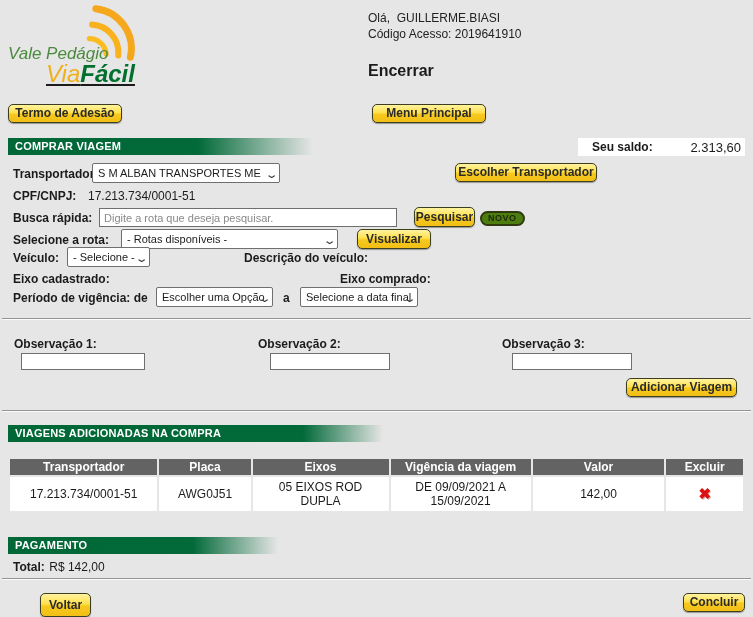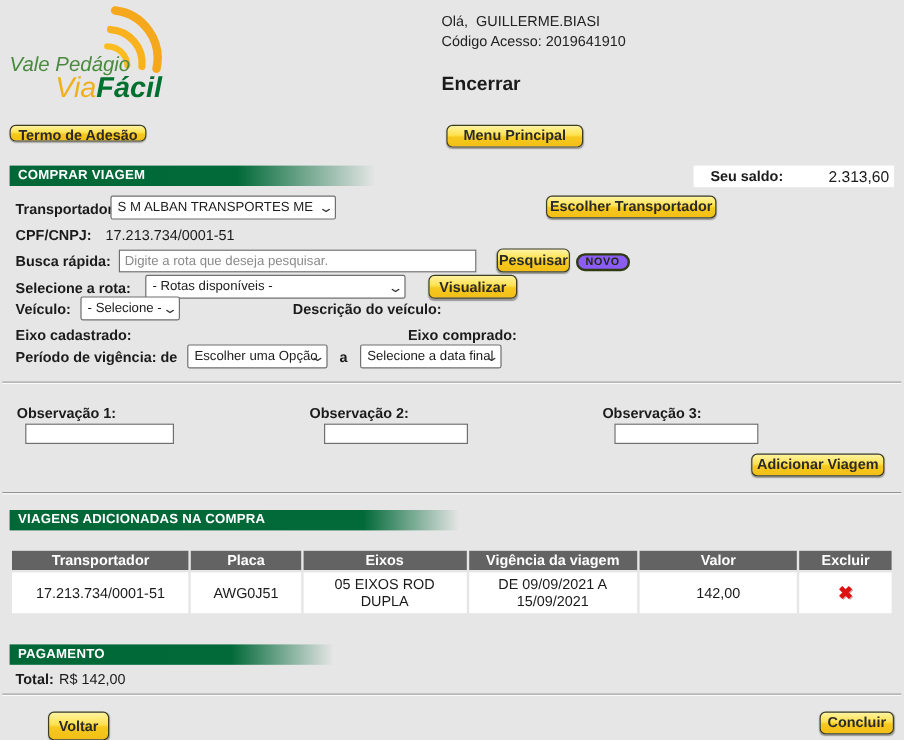--- a/index.html
+++ b/index.html
@@ -56,28 +56,28 @@
   }
   .txt{
     position:absolute;background:#ffffff;border:1px solid #6f6f6f;
     box-sizing:border-box;font-family:"Liberation Sans", sans-serif;
     font-size:11px;color:#1b1b1b;padding:0 4px;
   }
   .txt::placeholder{color:#8a8a8a;font-size:11px;}
 
   .badge{
     position:absolute;
-    background:#8b5cf6;border:2px solid #2f3a10;border-radius:10px;
+    background:#4d7c0f;border:2px solid #2f3a10;border-radius:10px;
     font-size:9px;font-weight:bold;color:#20290b;
     line-height:11px;padding:0 6px;letter-spacing:0.5px;
   }
 
   
   .logo-line1{position:absolute;left:8px;top:44px;font-size:17px;font-style:italic;color:#4a8a3d;}
-  .logo-line2{position:absolute;left:46px;top:60px;font-size:24px;font-style:italic;}
+  .logo-line2{position:absolute;left:46px;top:60px;font-size:24px;font-style:italic;text-decoration:underline;}
   .logo-via{color:#efb01e;font-weight:normal;}
   .logo-facil{color:#00702e;font-weight:bold;}
   .userinfo{position:absolute;left:368px;top:10px;font-size:12px;line-height:16px;color:#222;}
   .userinfo b{font-weight:bold;}
   .logout{position:absolute;left:368px;top:62px;font-size:16px;font-weight:bold;color:#1b1b1b;cursor:pointer;}
 
   
   .saldo{
     position:absolute;left:578px;top:138px;width:167px;height:18px;
     background:#ffffff;display:flex;align-items:center;box-sizing:border-box;
@@ -123,21 +123,21 @@
       <span>Olá,</span>&nbsp;
       <span>GUILLERME.BIASI</span>
     </div>
     <div>
       <span>Código Acesso:</span>
       <span>2019641910</span>
     </div>
   </div>
   <div class="logout">Encerrar</div>
 
-  <button class="btn" style="left:8px;top:104px;width:114px;height:14px;">Termo de Adesão</button>
+  <button class="btn" style="left:8px;top:104px;width:114px;height:19px;">Termo de Adesão</button>
   <button class="btn" style="left:372px;top:104px;width:114px;height:19px;">Menu Principal</button>
 
   <div class="secbar bar-a" style="top:138px;">COMPRAR VIAGEM</div>
 
   <div class="saldo">
     <span class="lbl">Seu saldo:</span>
     <span class="val">2.313,60</span>
   </div>
 
   <div class="abs lbl" style="left:13px;top:167px;">Transportador:</div>

